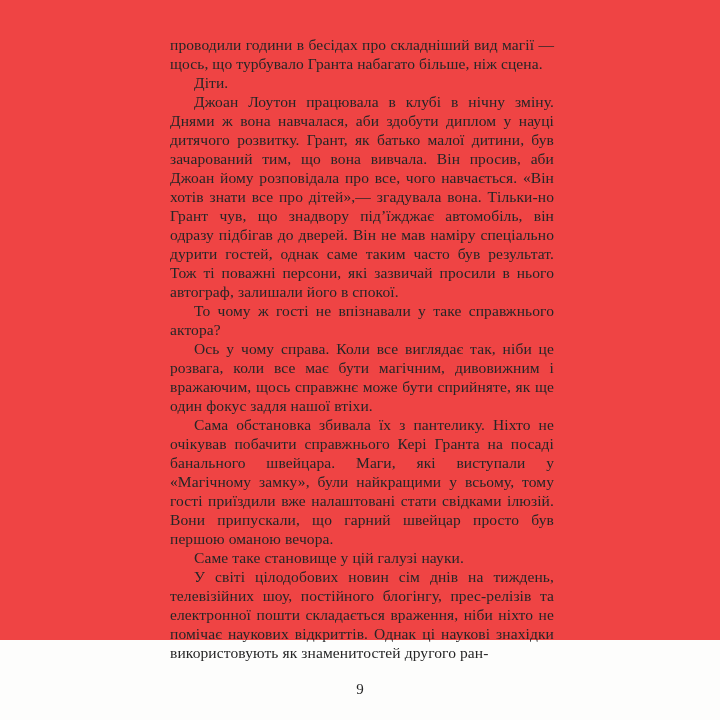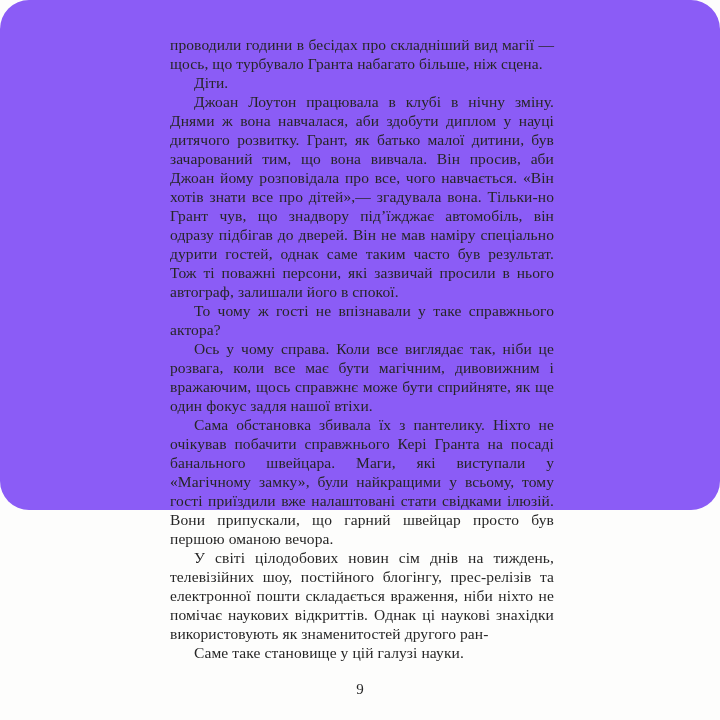--- a/index.html
+++ b/index.html
@@ -6,25 +6,24 @@
     margin: 0;
     padding: 0;
     width: 720px;
     height: 720px;
     background: #fdfdfc;
     overflow: hidden;
   }
   .book-page {
     position: relative;
     width: 720px;
-    height: 510px;
-    background: #8b5cf6;
+    height: 640px;
+    background: #ef4444;
     font-family: "Liberation Serif", "DejaVu Serif", serif;
     color: #262626;
-    border-radius: 29px;
   }
   .text-block {
     position: absolute;
     left: 170px;
     top: 35px;
     width: 384px;
     font-size: 15.5px;
     line-height: 19px;
     text-align: justify;
     letter-spacing: 0.1px;
@@ -53,17 +52,17 @@
 <body>
 
 <div class="book-page">
   <div class="text-block">
     <p class="para no-indent">проводили години в бесідах про складніший вид магії — щось, що турбувало Гранта набагато більше, ніж сцена.</p>
     <p class="para indent">Діти.</p>
     <p class="para indent">Джоан Лоутон працювала в клубі в нічну зміну. Днями ж вона навчалася, аби здобути диплом у науці дитячого розвитку. Грант, як батько малої дитини, був зачарований тим, що вона вивчала. Він просив, аби Джоан йому розповідала про все, чого навчається. «Він хотів знати все про дітей»,— згадувала вона. Тільки-но Грант чув, що знадвору під’їжджає автомобіль, він одразу підбігав до дверей. Він не мав наміру спеціально дурити гостей, однак саме таким часто був результат. Тож ті поважні персони, які зазвичай просили в нього автограф, залишали його в спокої.</p>
     <p class="para indent">То чому ж гості не впізнавали у таке справжнього актора?</p>
     <p class="para indent">Ось у чому справа. Коли все виглядає так, ніби це розвага, коли все має бути магічним, дивовижним і вражаючим, щось справжнє може бути сприйняте, як ще один фокус задля нашої втіхи.</p>
     <p class="para indent">Сама обстановка збивала їх з пантелику. Ніхто не очікував побачити справжнього Кері Гранта на посаді банального швейцара. Маги, які виступали у «Магічному замку», були найкращими у всьому, тому гості приїздили вже налаштовані стати свідками ілюзій. Вони припускали, що гарний швейцар просто був першою оманою вечора.</p>
+    <p class="para indent">Саме таке становище у цій галузі науки.</p>
     <p class="para indent">У світі цілодобових новин сім днів на тиждень, телевізійних шоу, постійного блогінгу, прес-релізів та електронної пошти складається враження, ніби ніхто не помічає наукових відкриттів. Однак ці наукові знахідки використовують як знаменитостей другого ран-</p>
-    <p class="para indent">Саме таке становище у цій галузі науки.</p>
   </div>
   <div class="page-number">9</div>
 </div>
 
 </body></html>

